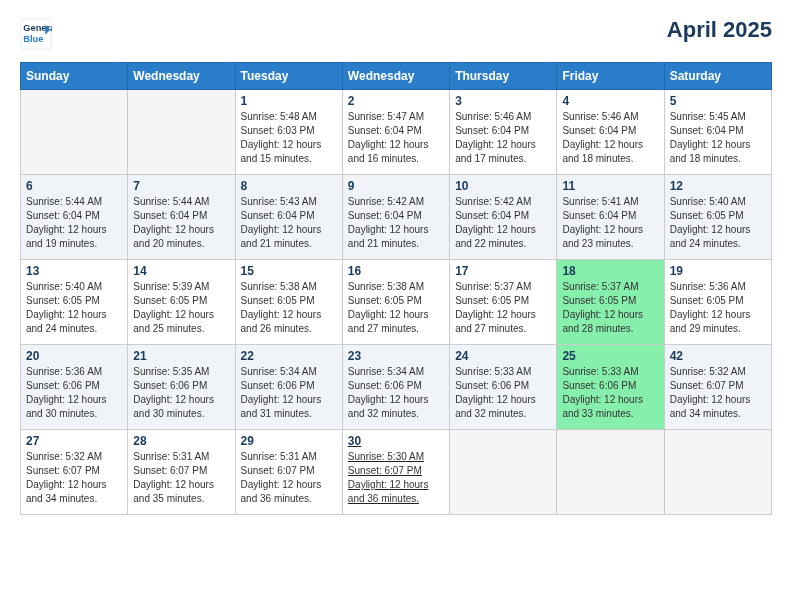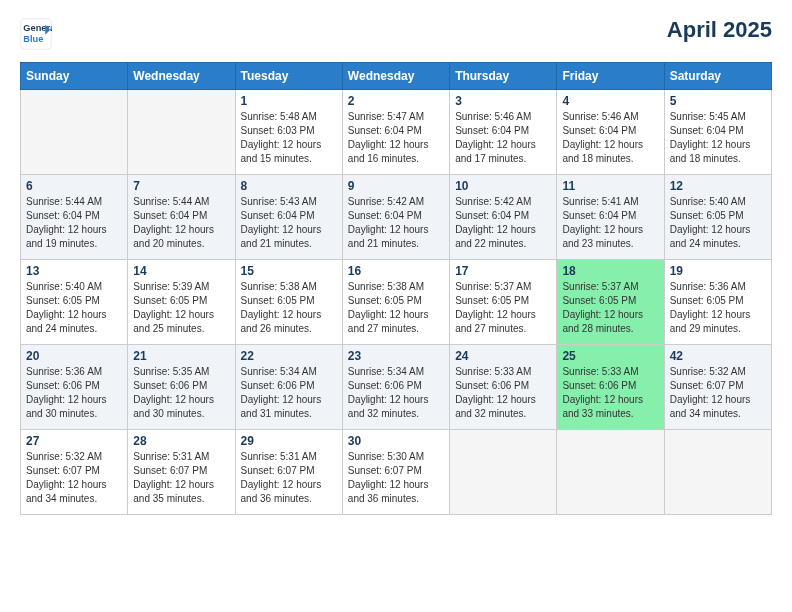--- a/index.html
+++ b/index.html
@@ -241,21 +241,21 @@
             <div class="day-info">Sunrise: 5:32 AM<br>Sunset: 6:07 PM<br>Daylight: 12 hours and 34 minutes.</div>
           </td>
           <td style="background: rgb(255, 255, 255);">
             <span class="day-number">28</span>
             <div class="day-info">Sunrise: 5:31 AM<br>Sunset: 6:07 PM<br>Daylight: 12 hours and 35 minutes.</div>
           </td>
           <td style="background: rgb(255, 255, 255);">
             <span class="day-number">29</span>
             <div class="day-info">Sunrise: 5:31 AM<br>Sunset: 6:07 PM<br>Daylight: 12 hours and 36 minutes.</div>
           </td>
-          <td style="background: rgb(255, 255, 255);">
+          <td style="background: rgb(255, 255, 255); text-decoration: underline;">
             <span class="day-number">30</span>
             <div class="day-info">Sunrise: 5:30 AM<br>Sunset: 6:07 PM<br>Daylight: 12 hours and 36 minutes.</div>
           </td>
           <td class="empty" style="background: rgb(245, 245, 245);"></td>
           <td class="empty" style="background: rgb(245, 245, 245);"></td>
           <td class="empty" style="background: rgb(245, 245, 245);"></td>
         </tr>
       </tbody>
   </table>
 </div>

